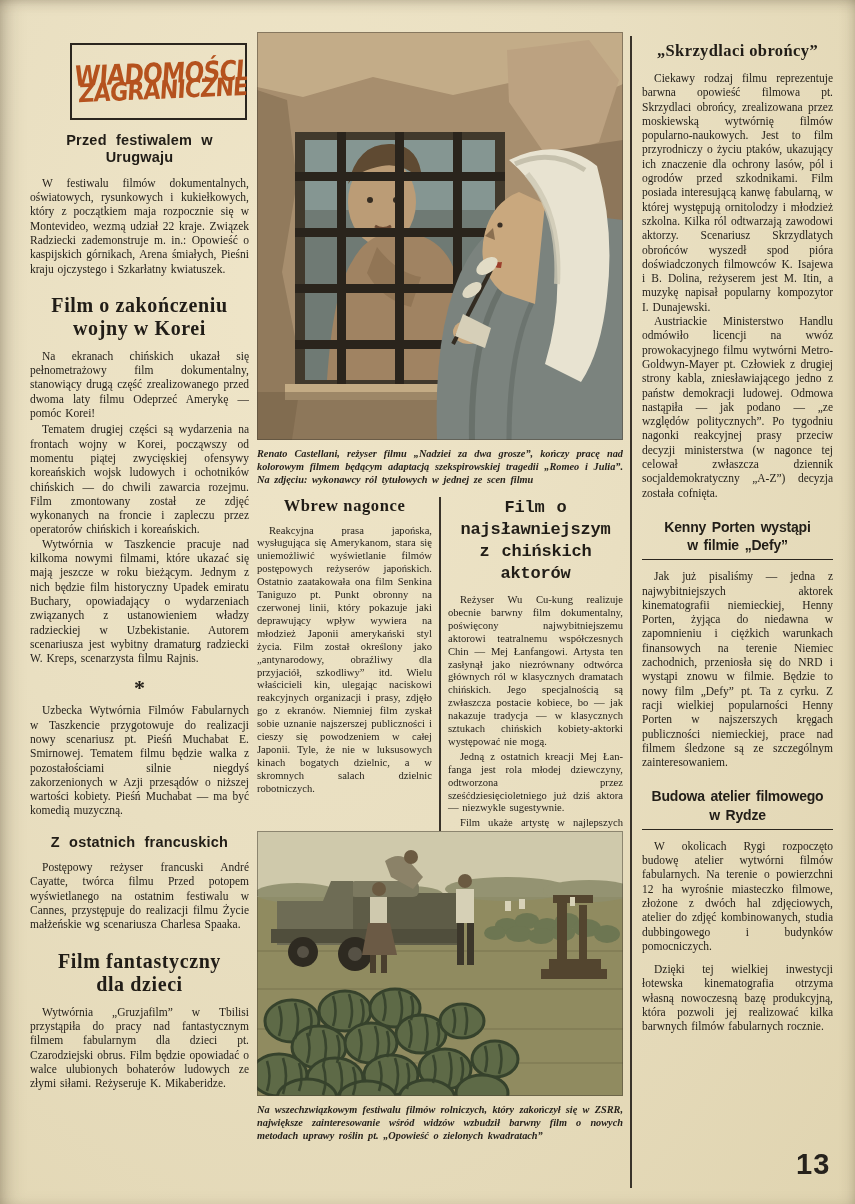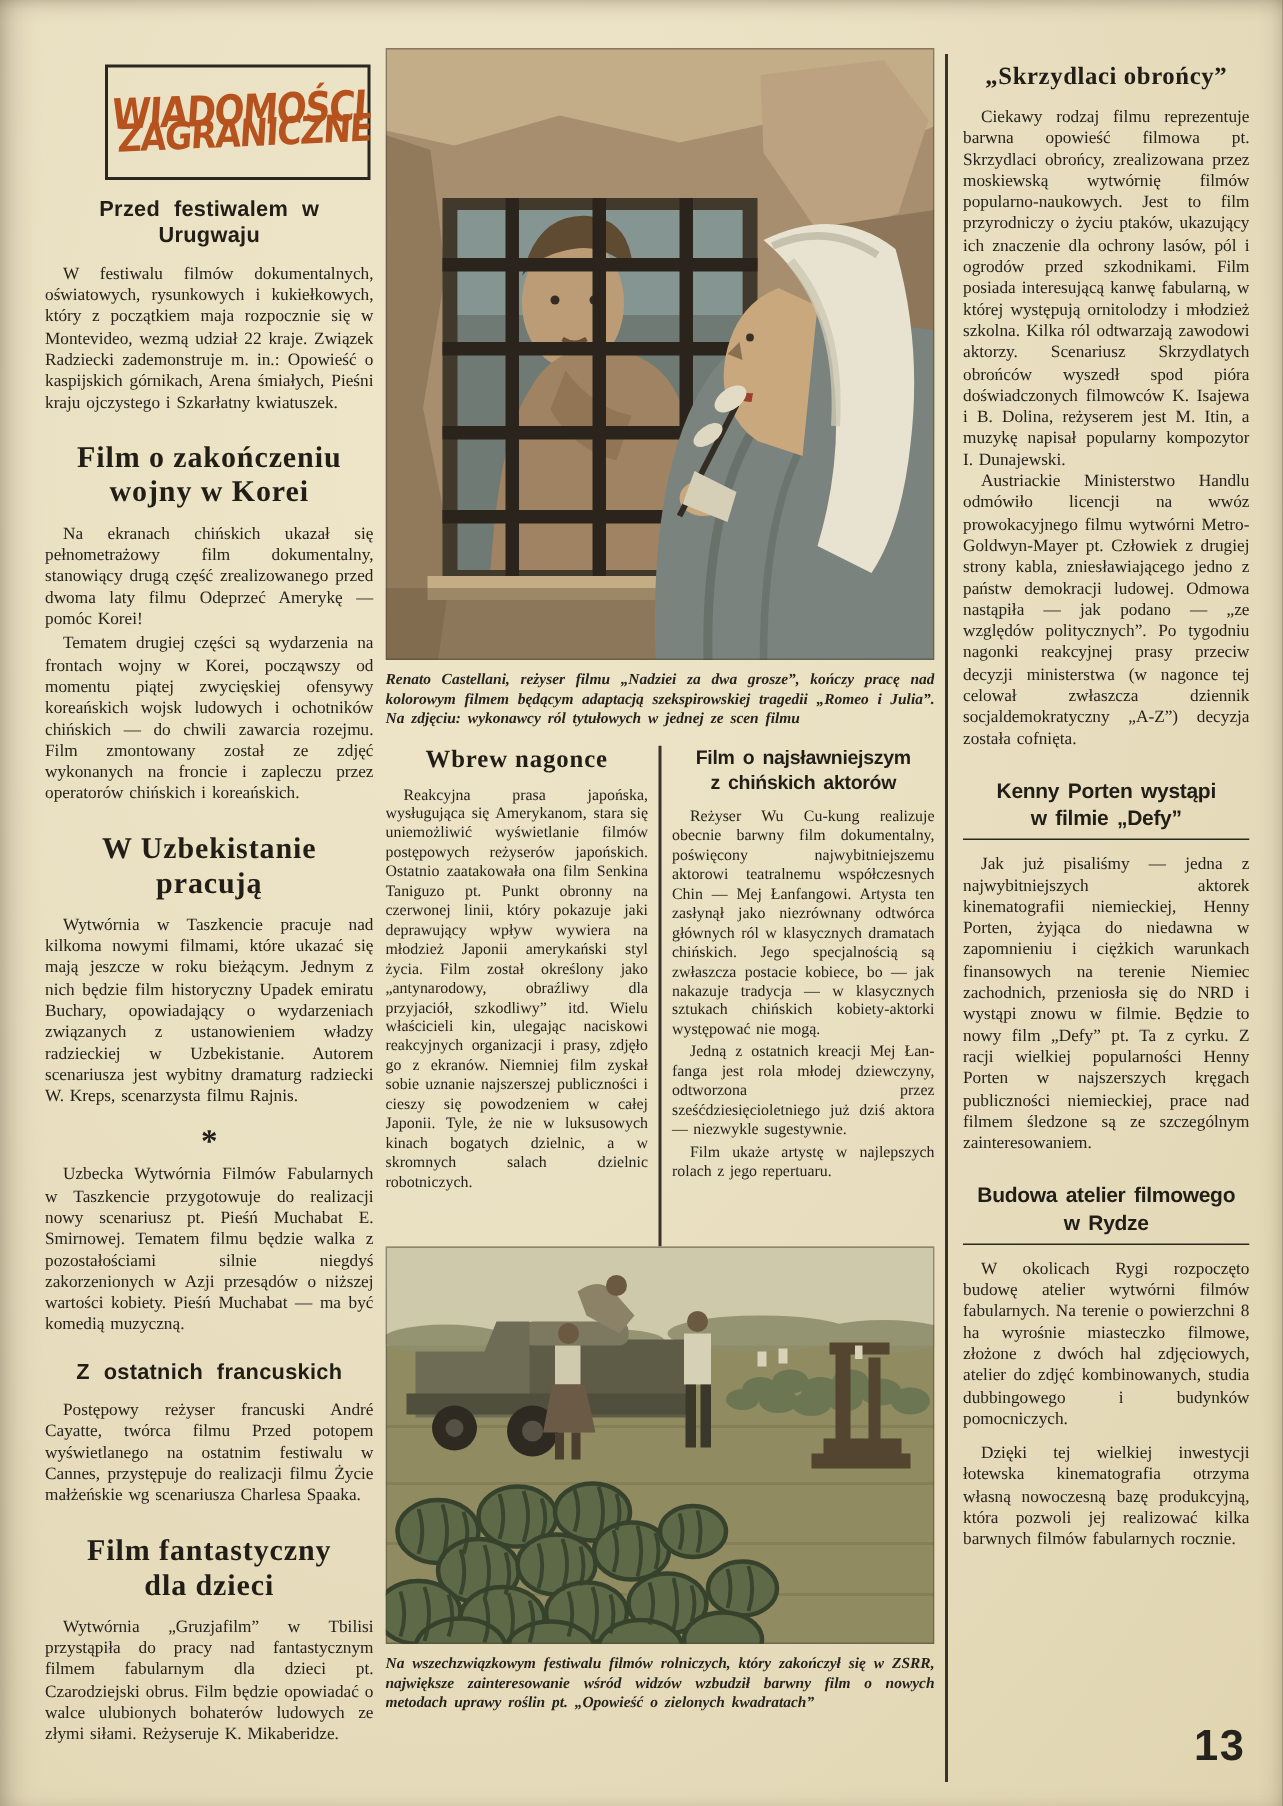--- a/index.html
+++ b/index.html
@@ -44,21 +44,21 @@
   .photo { width:366px; overflow:hidden; background:#a78e6e; }
   .photo svg { display:block; }
   .caption { font-size:10.3px; line-height:13.2px; font-weight:bold; font-style:italic; text-align:justify; margin:7px 0 0; word-spacing:2px; }
   .mid-row { display:flex; margin-top:10px; height:334px; overflow:hidden; }
   .mid-art { flex:1 1 0; overflow:hidden; }
   .mid-art:first-child { padding-right:7px; }
   .mid-art:last-child  { padding-left:7px; }
   .mid-divider { width:2px; background:#39332a; }
   .mid-art .para { font-size:10.6px; line-height:12.9px; }
   .h-serif.mid { font-size:16.5px; margin-top:0; }
-  .h-cond.mid  { font-size:13px; margin-top:0; }
+  .h-cond.mid  { font-size:17px; margin-top:0;font-family:Liberation Mono, monospace; }
   .photo2wrap { margin-top:0; }
   
   .pageno { position:absolute; left:796px; top:1148px; font-family:"Liberation Sans",sans-serif; font-weight:bold; font-size:29px; color:#26221c; letter-spacing:1px; }
 </style>
 </head>
 <body>
 
 <div class="page">
 
   <div class="masthead">
@@ -75,22 +75,20 @@
     </article>
     <article>
       <h2 class="h-serif">Film o zakończeniu
 wojny w Korei</h2>
       <div>
           <p class="para">Na ekranach chińskich ukazał się pełnometrażowy film dokumentalny, stanowiący drugą część zrealizowanego przed dwoma laty filmu Odeprzeć Amerykę — pomóc Korei!</p>
           <p class="para">Tematem drugiej części są wydarzenia na frontach wojny w Korei, począwszy od momentu piątej zwycięskiej ofensywy koreańskich wojsk ludowych i ochotników chińskich — do chwili zawarcia rozejmu. Film zmontowany został ze zdjęć wykonanych na froncie i zapleczu przez operatorów chińskich i koreańskich.</p>
         </div>
     </article>
     <article>
-      <h2 class="h-serif">W Uzbekistanie
-pracują</h2>
       <div>
           <p class="para">Wytwórnia w Taszkencie pracuje nad kilkoma nowymi filmami, które ukazać się mają jeszcze w roku bieżącym. Jednym z nich będzie film historyczny Upadek emiratu Buchary, opowiadający o wydarzeniach związanych z ustanowieniem władzy radzieckiej w Uzbekistanie. Autorem scenariusza jest wybitny dramaturg radziecki W. Kreps, scenarzysta filmu Rajnis.</p>
         </div>
     </article>
     <article>
       <h2 class="h-star">*</h2>
       <div>
           <p class="para">Uzbecka Wytwórnia Filmów Fabularnych w Taszkencie przygotowuje do realizacji nowy scenariusz pt. Pieśń Muchabat E. Smirnowej. Tematem filmu będzie walka z pozostałościami silnie niegdyś zakorzenionych w Azji przesądów o niższej wartości kobiety. Pieśń Muchabat — ma być komedią muzyczną.</p>
         </div>
     </article>
@@ -297,20 +295,20 @@
       <h2 class="h-cond underl">Kenny Porten wystąpi
 w filmie „Defy”</h2>
       <div>
           <p class="para">Jak już pisaliśmy — jedna z najwybitniejszych aktorek kinematografii niemieckiej, Henny Porten, żyjąca do niedawna w zapomnieniu i ciężkich warunkach finansowych na terenie Niemiec zachodnich, przeniosła się do NRD i wystąpi znowu w filmie. Będzie to nowy film „Defy” pt. Ta z cyrku. Z racji wielkiej popularności Henny Porten w najszerszych kręgach publiczności niemieckiej, prace nad filmem śledzone są ze szczególnym zainteresowaniem.</p>
         </div>
     </article>
     <article class="gapped">
       <h2 class="h-cond underl">Budowa atelier filmowego
 w Rydze</h2>
       <div>
-          <p class="para">W okolicach Rygi rozpoczęto budowę atelier wytwórni filmów fabularnych. Na terenie o powierzchni 8 ha wyrośnie miasteczko filmowe, złożone z dwóch hal zdjęciowych, atelier do zdjęć kombinowanych, studia dubbingowego i budynków pomocniczych.</p>
+          <p class="para">W okolicach Rygi rozpoczęto budowę atelier wytwórni filmów fabularnych. Na terenie o powierzchni 12 ha wyrośnie miasteczko filmowe, złożone z dwóch hal zdjęciowych, atelier do zdjęć kombinowanych, studia dubbingowego i budynków pomocniczych.</p>
           <p class="para">Dzięki tej wielkiej inwestycji łotewska kinematografia otrzyma własną nowoczesną bazę produkcyjną, która pozwoli jej realizować kilka barwnych filmów fabularnych rocznie.</p>
         </div>
     </article>
   </div>
 
   <div class="pageno">13</div>
 </div>
 
 </body></html>

